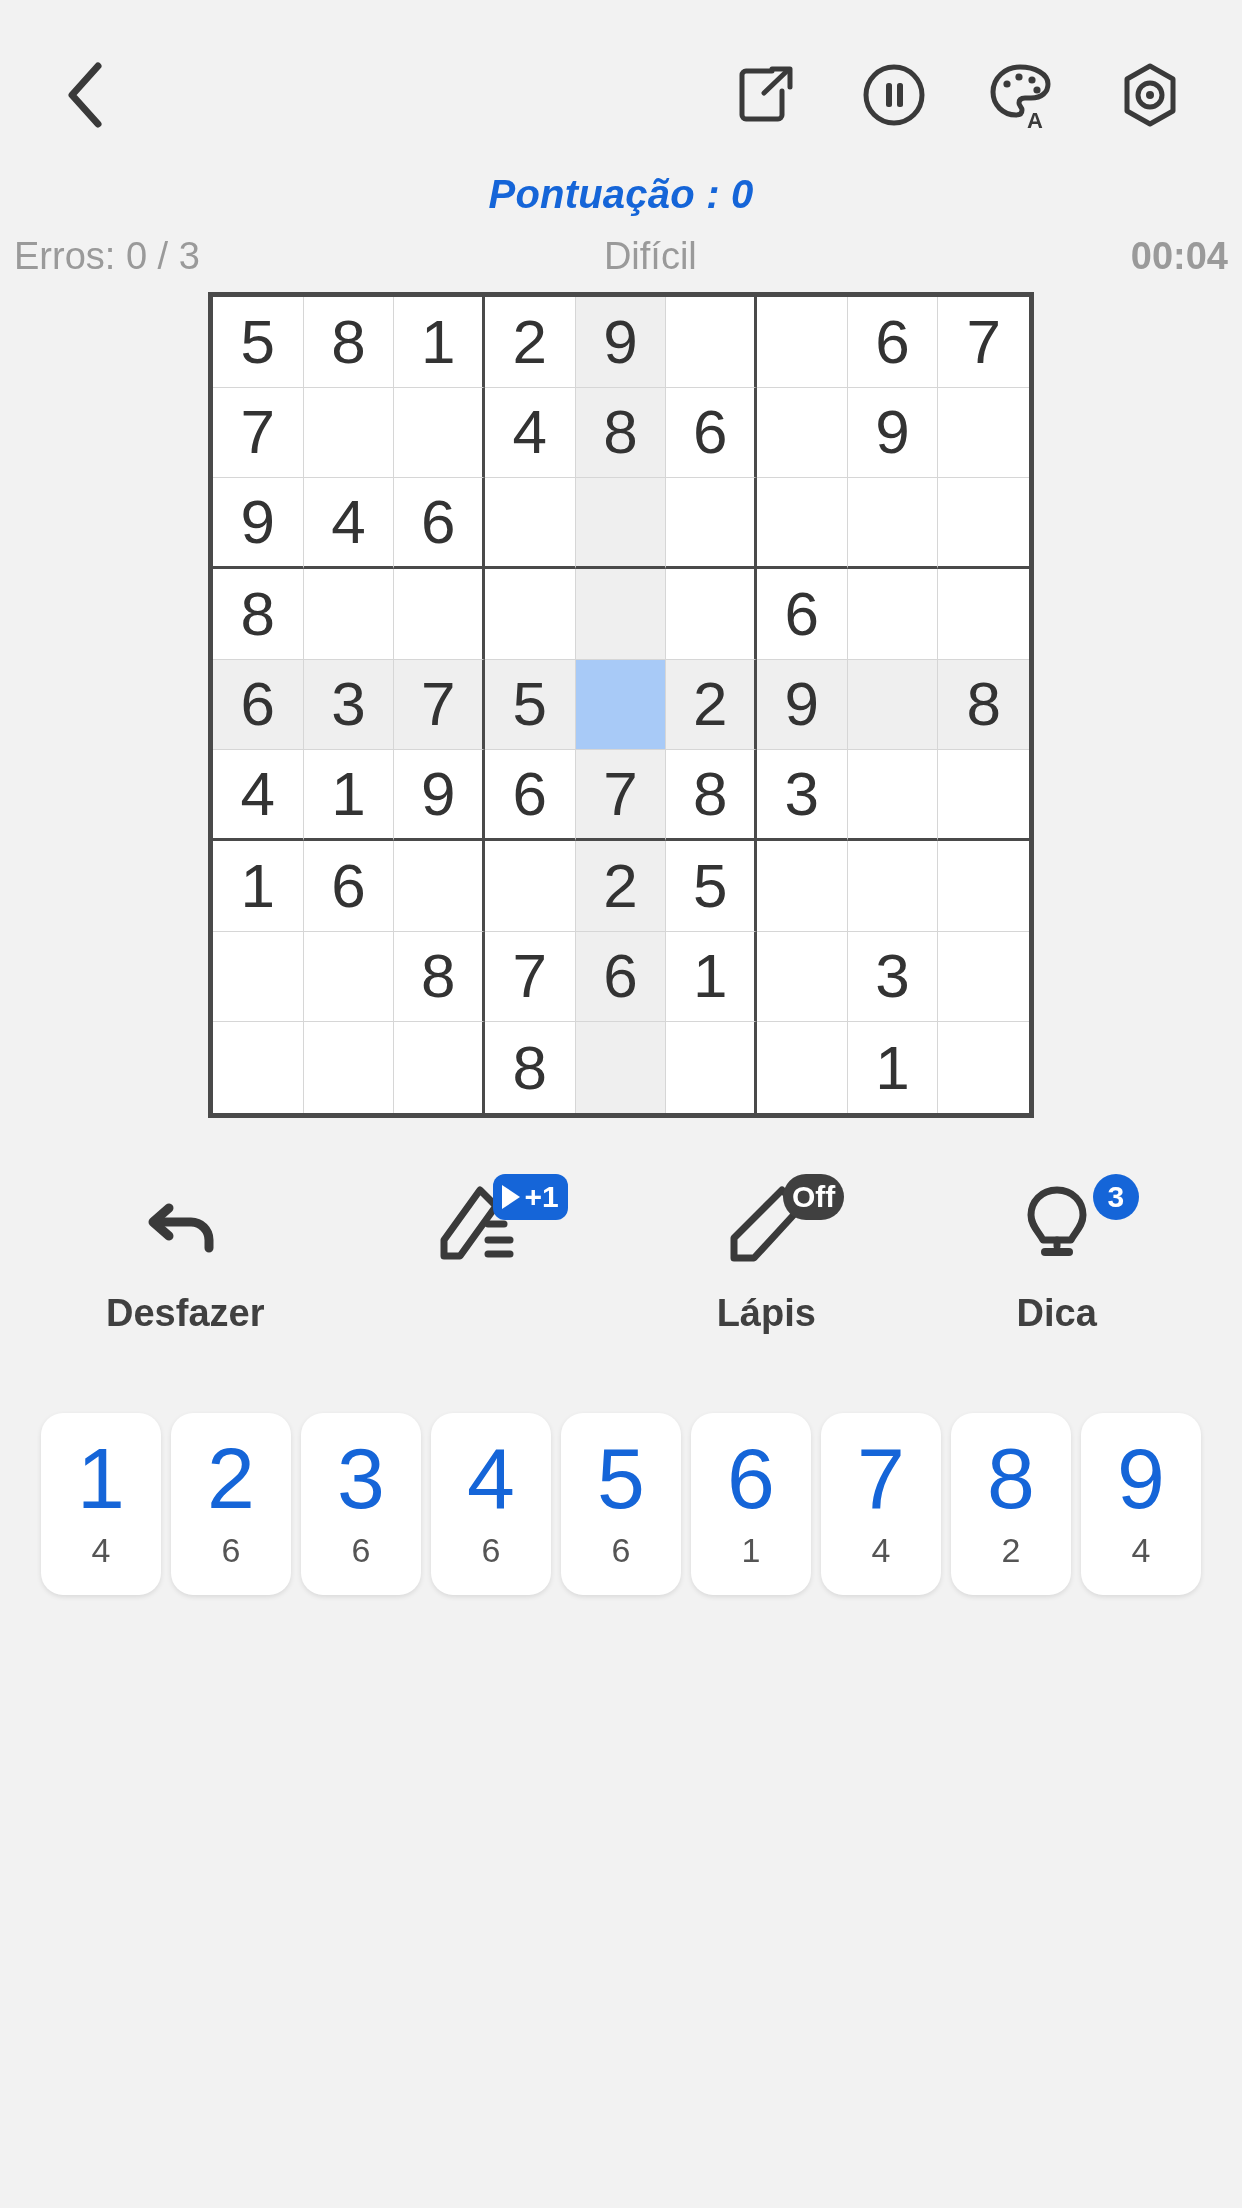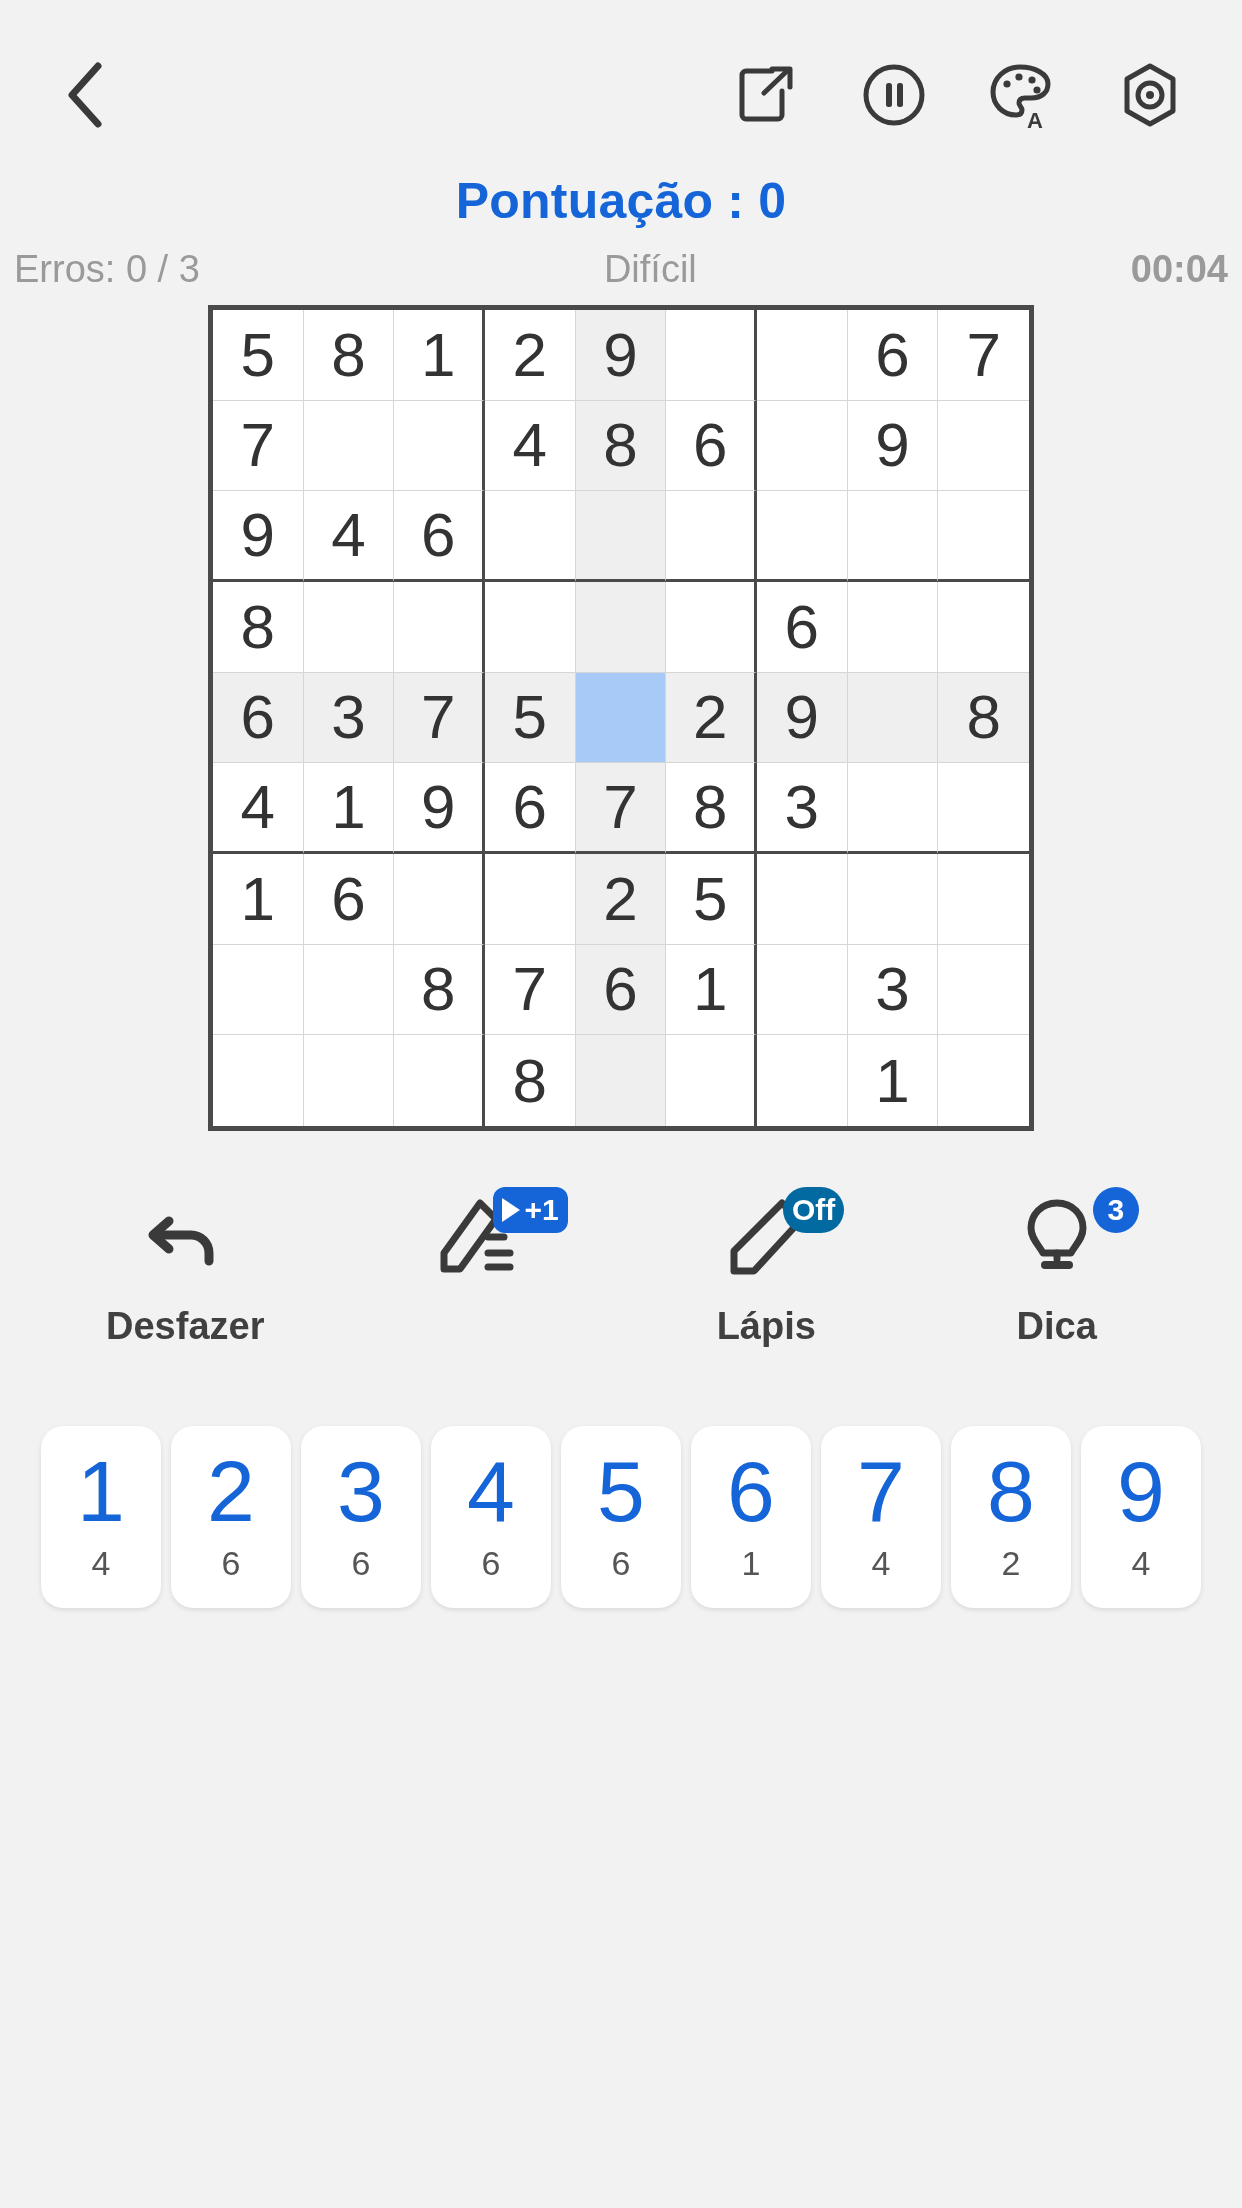--- a/index.html
+++ b/index.html
@@ -37,24 +37,25 @@
   .icon-btn {
     width:72px; height:72px;
     display:flex; align-items:center; justify-content:center;
     cursor:pointer;
   }
 
   
   .score {
     text-align:center;
     color:#1565d8;
-    font-size:50px;
+    font-size:40px;
     font-weight:700;
     letter-spacing:.2px;
     margin-top:-18px;
+    font-style:italic;
   }
   .meta {
     display:flex; align-items:baseline;
     padding:0 14px;
     margin-top:18px;
     color:#9a9a9a;
     font-size:38px;
   }
   .meta .errors { flex:0 0 auto; }
   .meta .difficulty { flex:1 1 auto; text-align:center; margin-left:-30px;}
@@ -126,21 +127,21 @@
     display:flex; align-items:center; justify-content:center;
     padding:0 9px;
     white-space:nowrap;
   }
   .badge.video {
     border-radius:12px;
     right:-44px;
     gap:5px;
   }
   .badge.off {
-    background:#0369a1;
+    background:#404040;
     border-radius:23px;
     right:-30px;
   }
   .play-tri {
     width:0;height:0;
     border-left:18px solid #fff;
     border-top:12px solid transparent;
     border-bottom:12px solid transparent;
     display:inline-block;
   }

